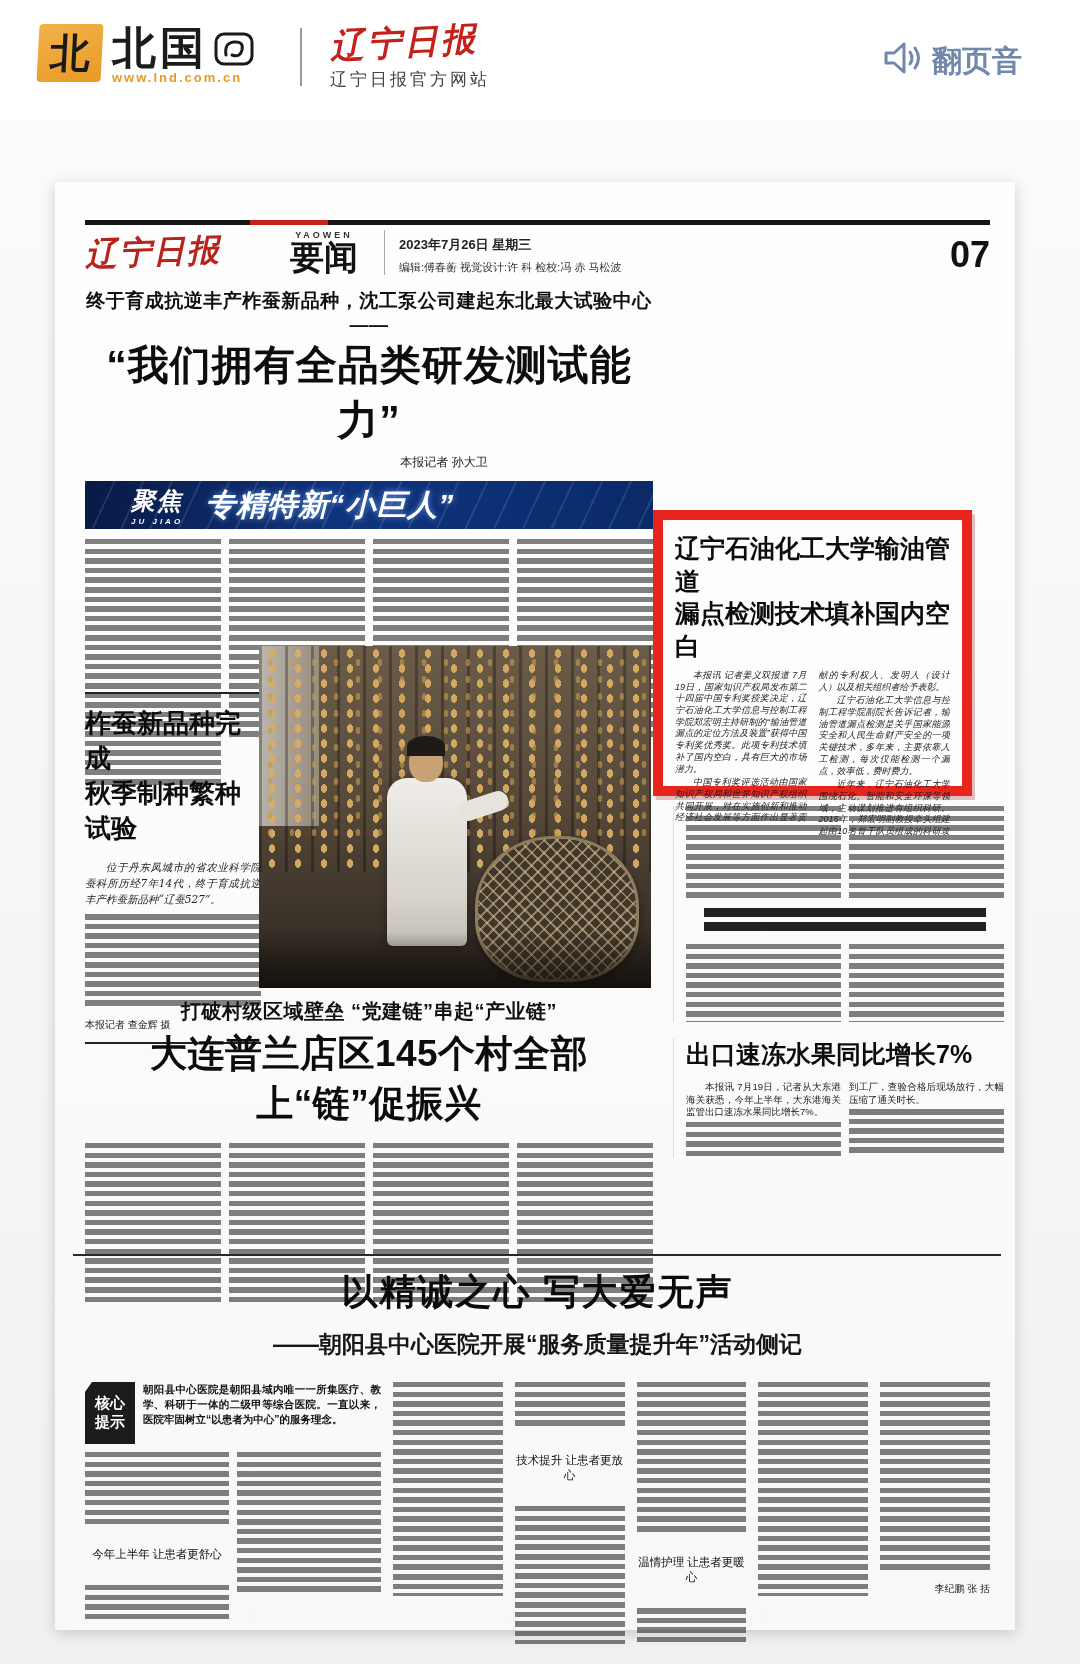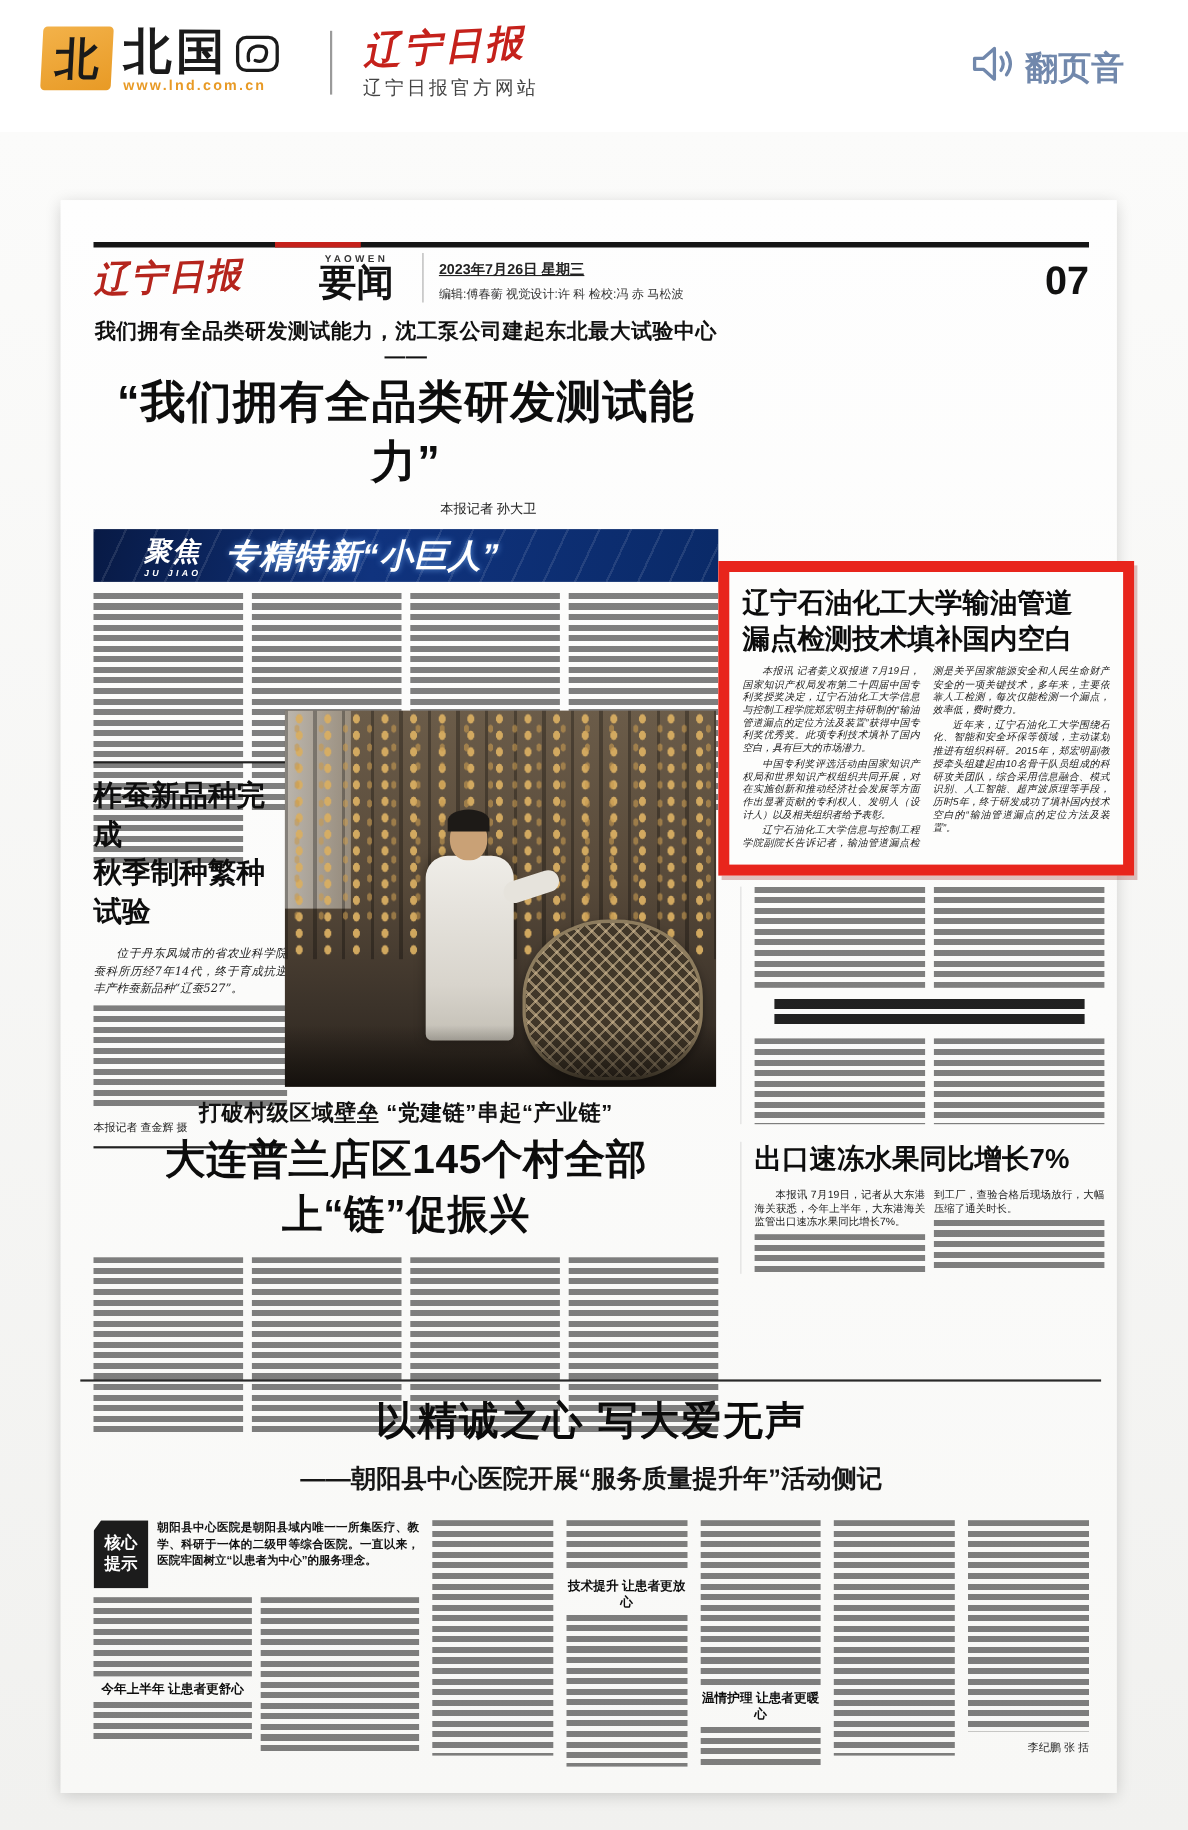--- a/index.html
+++ b/index.html
@@ -27,21 +27,21 @@
   .mast{position:absolute;left:30px;top:38px;width:905px;height:66px;}
   .mast-rule{position:absolute;top:0;left:0;right:0;height:5px;background:#161616;}
   .mast-rule-red{position:absolute;top:0;left:165px;width:78px;height:5px;background:#c5211b;}
   .mast-row{position:absolute;top:10px;left:0;right:0;display:flex;align-items:flex-start;}
   .mast-logo{font-family:"DejaVu Serif",serif;font-weight:bold;font-style:italic;color:#b5251d;
     font-size:32px;letter-spacing:2px;transform:rotate(-2deg);width:185px;}
   .sec-blk{margin-left:8px;width:92px;text-align:center;}
   .sec-py{font-size:9px;letter-spacing:3px;color:#333;font-weight:bold;}
   .sec-cn{font-size:34px;font-weight:900;color:#111;line-height:1.05;}
   .date-blk{margin-left:14px;padding-left:14px;border-left:1px solid #aaa;padding-top:6px;}
-  .date-l1{font-size:13px;font-weight:bold;color:#222;text-decoration:underline;}
+  .date-l1{font-size:13px;font-weight:bold;color:#222;}
   .date-l2{font-size:11px;color:#333;margin-top:6px;}
   .pageno{margin-left:auto;font-size:36px;font-weight:700;color:#111;padding-top:4px;}
   
   .gk{background-image:repeating-linear-gradient(to bottom,rgba(40,40,40,.72) 0px,rgba(40,40,40,.72) 5.5px,
       rgba(0,0,0,0) 5.5px,rgba(0,0,0,0) 9.6px);opacity:.82;}
   .gkb{background-image:repeating-linear-gradient(to bottom,rgba(10,10,10,.9) 0px,rgba(10,10,10,.9) 9px,
       rgba(0,0,0,0) 9px,rgba(0,0,0,0) 14px);}
   .cols{display:flex;gap:8px;}
   .cols>div{flex:1;}
   
@@ -55,21 +55,21 @@
     background:repeating-linear-gradient(115deg,rgba(255,255,255,.10) 0 2px,rgba(255,255,255,0) 2px 26px);}
   .ban-tag{margin-left:46px;text-align:center;font-weight:900;font-style:italic;}
   .ban-tag-cn{font-size:24px;letter-spacing:2px;}
   .ban-tag-py{font-size:8px;letter-spacing:3px;font-weight:600;}
   .ban-title{font-size:30px;font-weight:900;font-style:italic;margin-left:22px;letter-spacing:1px;
     text-shadow:0 0 6px rgba(120,180,255,.8);}
   .pump-cols{margin-top:10px;}
   
   .rcol{position:absolute;left:618px;top:106px;width:318px;border-left:1px solid #ddd;padding-left:12px;}
   .rc-hl{font-size:25px;font-weight:800;color:#0d0d0d;line-height:1.32;}
-  .redbox{position:absolute;left:598px;top:328px;width:378px;height:286px;border:10px solid #e8251c;
+  .redbox{position:absolute;left:598px;top:328px;width:319px;height:286px;border:10px solid #e8251c;
     background:#fdfdfc;box-shadow:3px 4px 0 rgba(140,10,5,.25);box-sizing:border-box;padding:12px 12px 8px;cursor:pointer;}
   .redbox h3{margin:0 0 8px 0;font-size:25px;font-weight:800;line-height:1.3;color:#0c0c0c;}
   .redbox .bodytx{column-count:2;column-gap:12px;height:168px;overflow:hidden;font-size:9px;line-height:1.3;
     text-align:justify;color:#1b1b1b;}
   .redbox .bodytx p{margin:0 0 2px 0;text-indent:18px;font-style:italic;}
   .dand{position:absolute;left:618px;top:856px;width:318px;border-left:1px solid #ddd;padding-left:12px;}
   
   .tus{position:absolute;left:30px;top:510px;width:176px;border-top:2px solid #222;padding-top:12px;}
   .tus-hl{font-size:26px;font-weight:800;line-height:1.35;color:#0d0d0d;}
   .tus-intro{margin-top:14px;font-family:"DejaVu Serif",serif;font-style:italic;font-size:10.5px;
@@ -110,21 +110,21 @@
   .bot-rule{position:absolute;left:18px;top:1072px;width:928px;border-top:2px solid #2a2a2a;}
   .hosp{position:absolute;left:30px;top:1086px;width:905px;}
   .hosp-hl{font-size:36px;font-weight:900;text-align:center;color:#0b0b0b;letter-spacing:2px;}
   .hosp-sub{font-size:23px;font-weight:600;text-align:center;color:#161616;margin-top:12px;}
   .hosp-grid{display:flex;gap:12px;margin-top:22px;}
   .tiprow{display:flex;gap:8px;}
   .tipbox{width:50px;height:62px;background:#1c1c1c;color:#fff;font-size:15px;font-weight:800;
     display:flex;flex-direction:column;align-items:center;justify-content:center;line-height:1.25;
     clip-path:polygon(14% 0,100% 0,100% 100%,0 100%,0 16%);}
   .tipintro{flex:1;font-size:10.5px;font-weight:bold;line-height:1.45;text-align:justify;color:#111;}
-  .colhead{font-size:11.5px;font-weight:700;text-align:center;color:#0d0d0d;margin:4px 0;}
+  .colhead{font-size:11.5px;font-weight:400;text-align:center;color:#0d0d0d;margin:23px 0;}
   .hosp-by{font-size:10px;text-align:right;color:#222;margin-top:8px;}
   .lede{font-size:9.5px;line-height:1.32;text-align:justify;color:#1b1b1b;text-indent:19px;margin:0 0 3px 0;}
 </style>
 </head>
 <body>
 
 <div class="hdr">
   <div class="hdr-logo">
     <div class="bg-box">
       <span>北</span>
@@ -173,21 +173,21 @@
         </div>
         <div class="date-blk">
           <div class="date-l1">2023年7月26日  星期三</div>
           <div class="date-l2">编辑:傅春蘅  视觉设计:许 科  检校:冯 赤 马松波</div>
         </div>
         <div class="pageno">07</div>
       </div>
     </div>
 
     <div class="pump">
-      <div class="kicker">我们拥有全品类研发测试能力，沈工泵公司建起东北最大试验中心——</div>
+      <div class="kicker">终于育成抗逆丰产柞蚕新品种，沈工泵公司建起东北最大试验中心——</div>
       <div class="pump-hl">“我们拥有全品类研发测试能力”</div>
       <div class="pump-by">本报记者 孙大卫</div>
       <div class="banner">
         <div class="ban-tag">
           <div class="ban-tag-cn">聚焦</div>
           <div class="ban-tag-py">JU JIAO</div>
         </div>
         <div class="ban-title">专精特新“小巨人”</div>
       </div>
       <div class="cols pump-cols">

